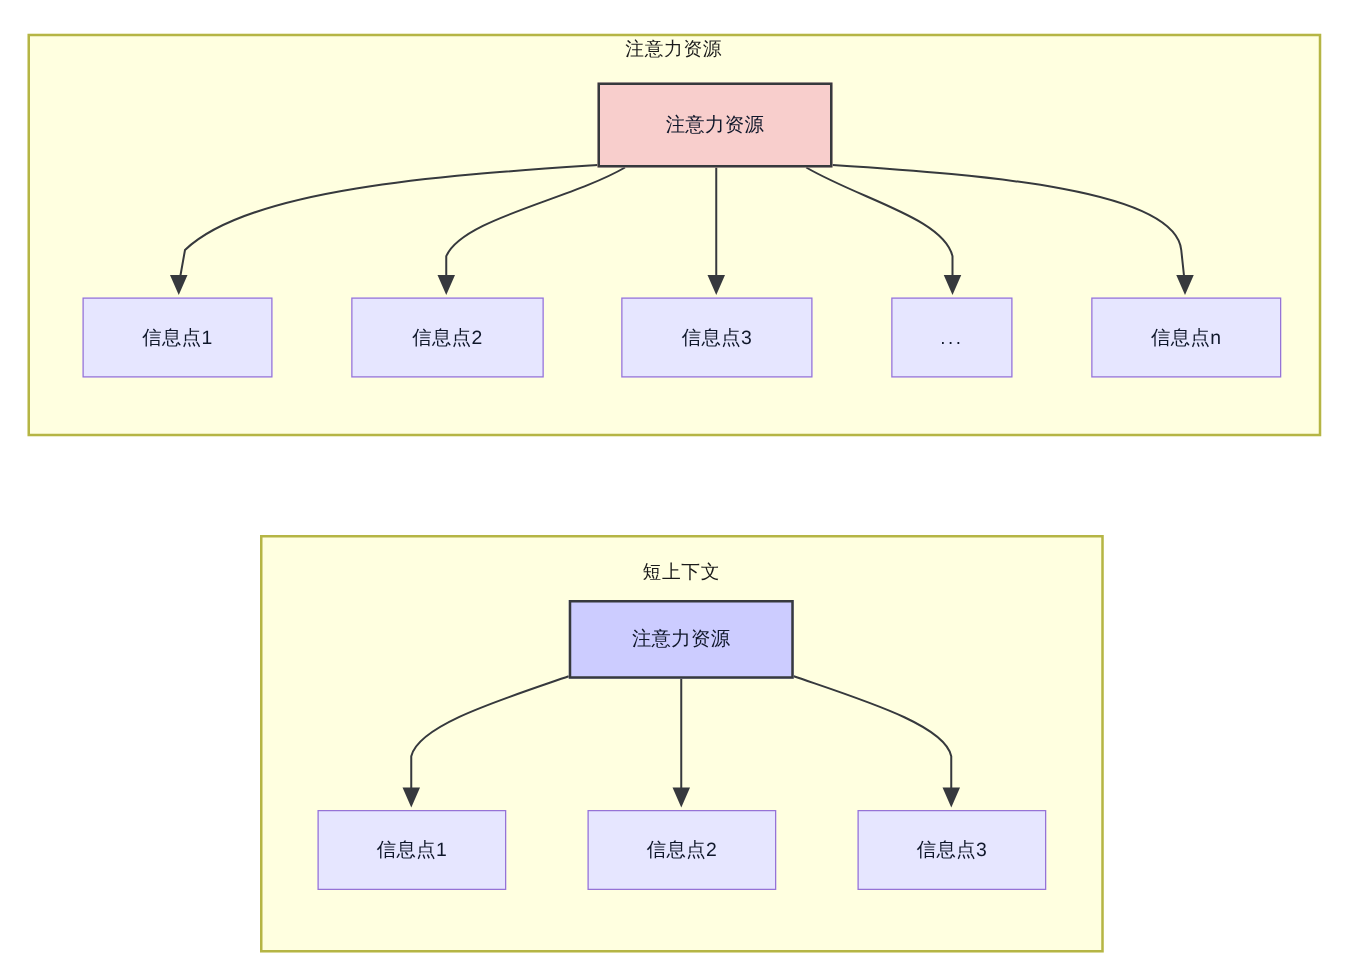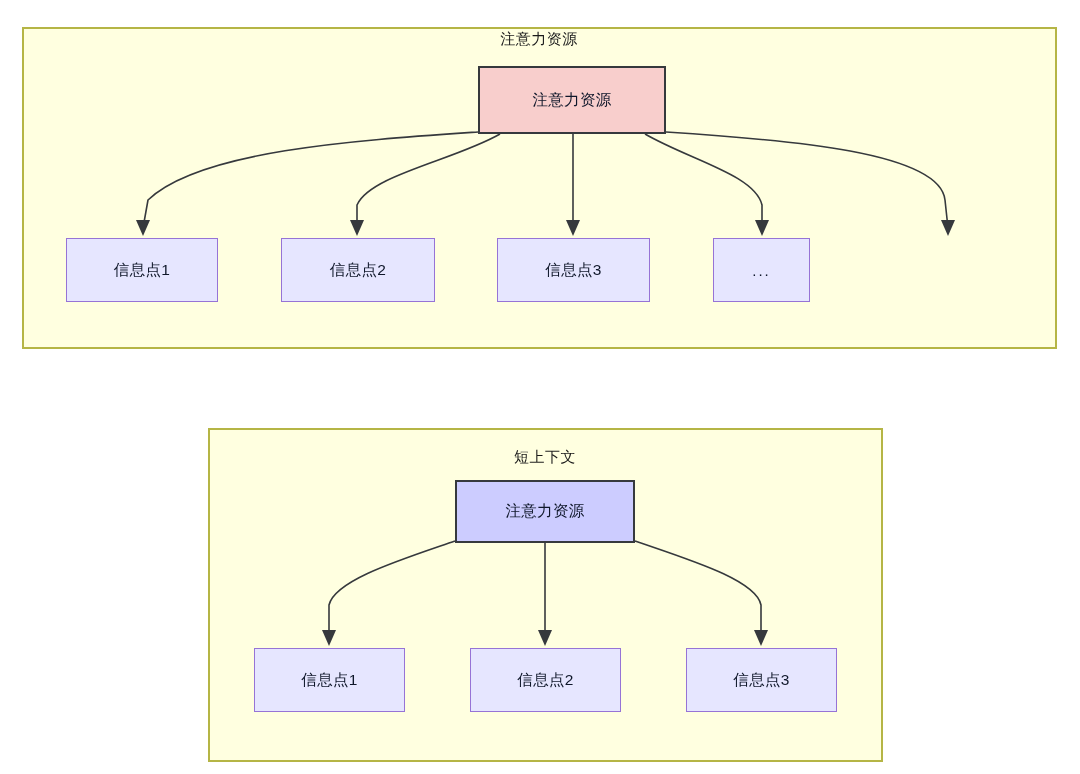--- a/index.html
+++ b/index.html
@@ -107,20 +107,21 @@
       <polygon points="948,236 941,220 955,220" fill="#36393d" stroke="none"></polygon>
     </g>
   </svg>
 
   <div class="node node-root-long" style="left:478px; top:66px; width:188px; height:68px;">注意力资源</div>
 
   <div class="node node-leaf" style="left:66px; top:238px; width:152px; height:64px;">信息点1</div>
   <div class="node node-leaf" style="left:281px; top:238px; width:154px; height:64px;">信息点2</div>
   <div class="node node-leaf" style="left:497px; top:238px; width:153px; height:64px;">信息点3</div>
   <div class="node node-leaf ellipsis" style="left:713px; top:238px; width:97px; height:64px;">...</div>
+  <div class="node node-leaf" style="left:873px; top:238px; width:152px; height:64px;">信息点n</div>
 
   <div class="group-frame" style="left:208px; top:428px; width:675px; height:334px;"></div>
 
   <div class="group-title" style="left:475px; top:448px; width:140px;">短上下文</div>
 
   <svg class="edges">
     <g>
 
       <path d="M 455,541 C 400,560 335,580 329,605 L 329,638"></path>
 

